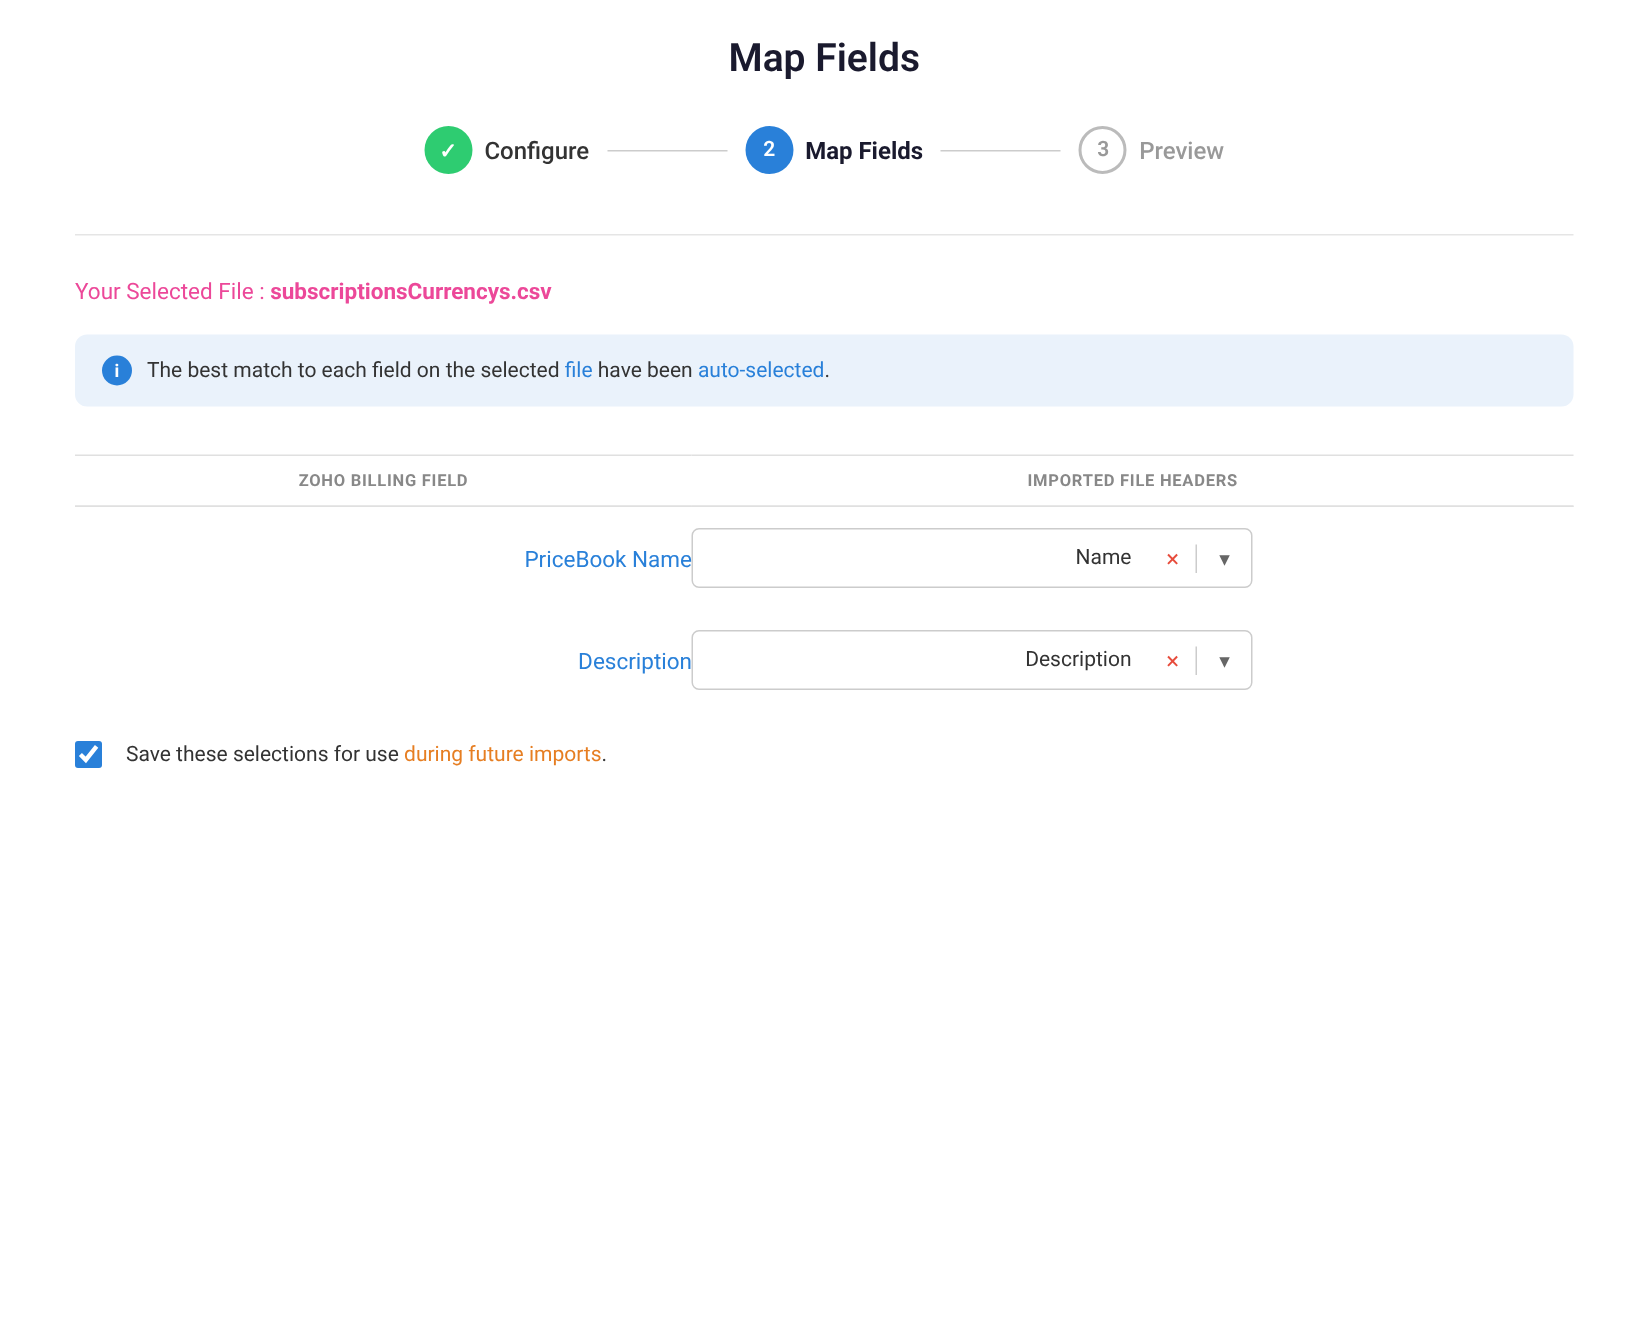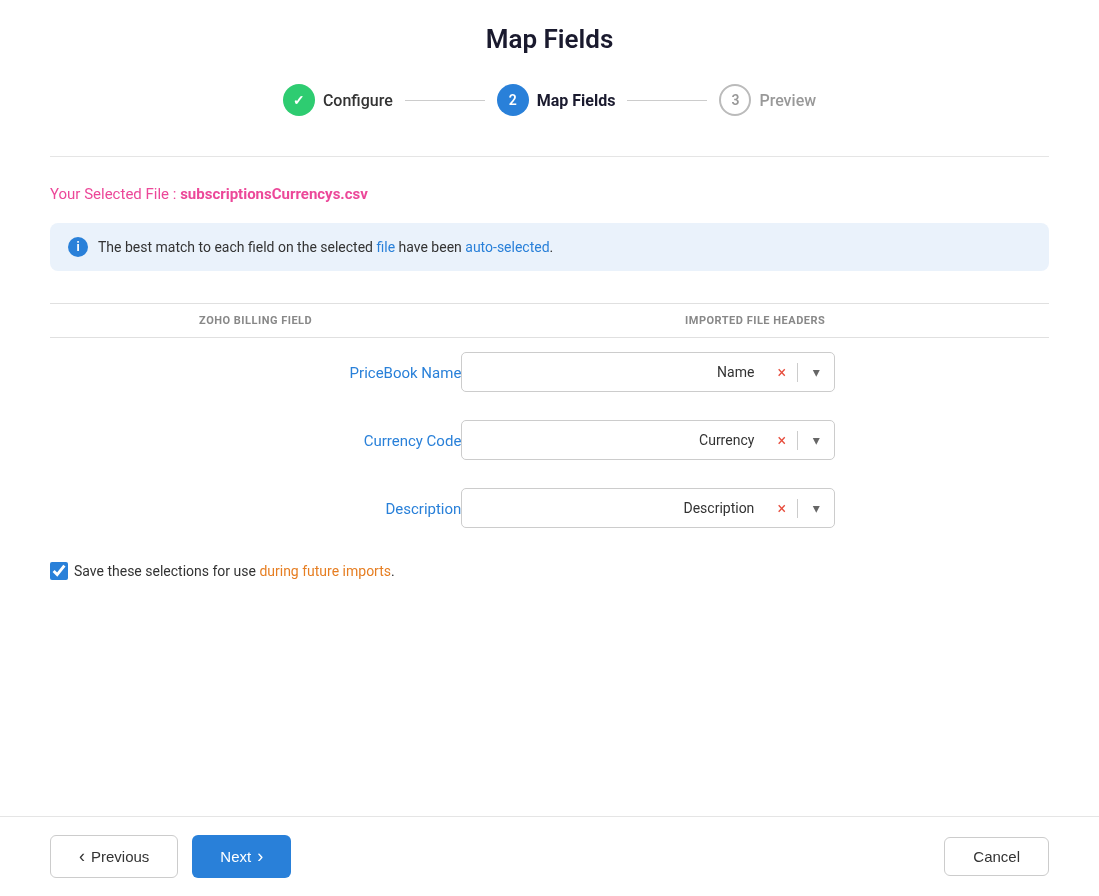--- a/index.html
+++ b/index.html
@@ -243,21 +243,21 @@
       justify-content: center;
       color: #666;
       font-size: 14px;
       cursor: pointer;
     }
 
     
     .checkbox-row {
       display: flex;
       align-items: center;
-      gap: 6px;
+      gap: 16px;
       margin-top: 20px;
       font-size: 14px;
       color: #333;
     }
 
     .checkbox-row input[type="checkbox"] {
       width: 18px;
       height: 18px;
       accent-color: #2980d9;
       cursor: pointer;
@@ -384,32 +384,20 @@
           </td>
           <td>
             <div class="field-selector">
               <span class="field-value">Name</span>
               <span class="clear-btn">×</span>
               <span class="dropdown-btn">▾</span>
             </div>
           </td>
         </tr>
 
-        <tr>
-          <td>
-            <span class="field-label">Currency Code</span>
-          </td>
-          <td>
-            <div class="field-selector">
-              <span class="field-value">Currency</span>
-              <span class="clear-btn">×</span>
-              <span class="dropdown-btn">▾</span>
-            </div>
-          </td>
-        </tr>
 
         <tr>
           <td>
             <span class="field-label">Description</span>
           </td>
           <td>
             <div class="field-selector">
               <span class="field-value">Description</span>
               <span class="clear-btn">×</span>
               <span class="dropdown-btn">▾</span>
@@ -421,29 +409,14 @@
 
     <div class="checkbox-row">
       <input type="checkbox" id="save-checkbox" checked="" style="">
       <label for="save-checkbox">
         <span>Save these selections for use </span><span class="highlight">during future imports</span><span>.</span>
       </label>
     </div>
 
   </div>
 
-  <div class="footer">
-    <div class="footer-left">
-      <button class="btn btn-secondary">
-        <span class="chevron-left"></span>
-        <span>Previous</span>
-      </button>
-      <button class="btn btn-primary">
-        <span>Next</span>
-        <span class="chevron-right"></span>
-      </button>
-    </div>
-    <button class="btn btn-cancel">
-      <span>Cancel</span>
-    </button>
-  </div>
 
 </div>
 
 </body></html>

